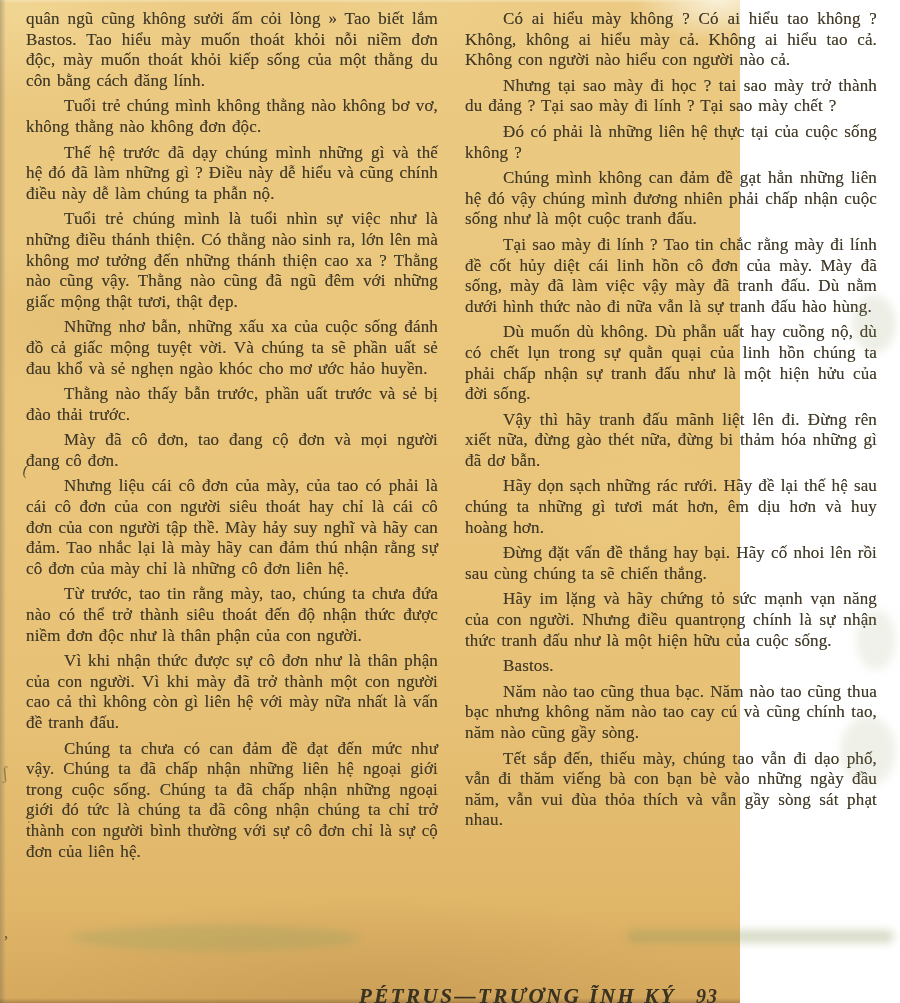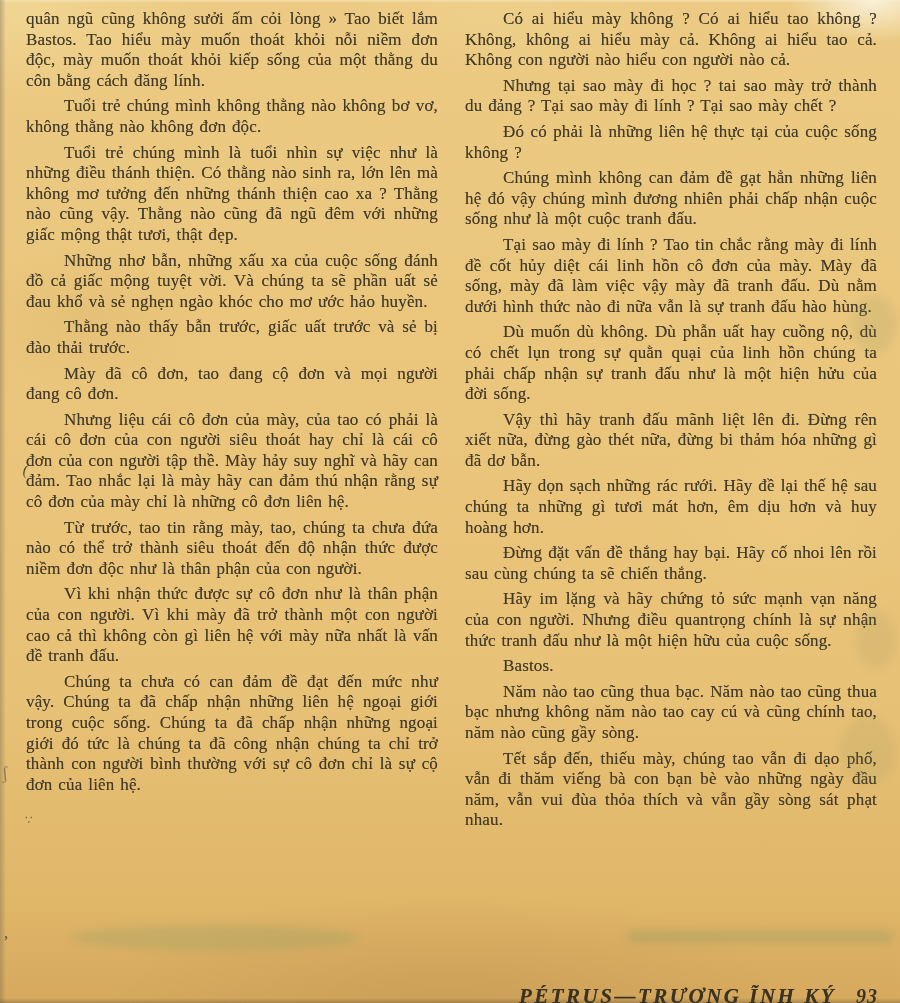--- a/index.html
+++ b/index.html
@@ -1,21 +1,21 @@
 <!DOCTYPE html>
 <html><head>
 <meta charset="utf-8">
 <style>
   html,body{margin:0;padding:0;}
   body{
     width:900px;height:1003px;overflow:hidden;
     font-family:"Liberation Serif","DejaVu Serif",serif;
   }
   .paper{
-    position:absolute;inset:0;width:900px;height:1003px;
+    position:absolute;inset:0;width:740px;height:1003px;
     background:
       radial-gradient(ellipse 120px 60px at 97% 0%, rgba(250,243,222,.95), rgba(250,243,222,0) 70%),
       radial-gradient(ellipse 260px 130px at 2% 1%, rgba(244,222,158,.55), rgba(244,222,158,0) 70%),
       radial-gradient(ellipse 200px 90px at 55% 1%, rgba(240,214,145,.45), rgba(240,214,145,0) 75%),
       radial-gradient(ellipse 170px 110px at 10% 32%, rgba(216,178,105,.30), rgba(216,178,105,0) 70%),
       radial-gradient(ellipse 220px 140px at 88% 52%, rgba(238,208,136,.35), rgba(238,208,136,0) 72%),
       radial-gradient(ellipse 240px 120px at 30% 78%, rgba(224,188,114,.28), rgba(224,188,114,0) 70%),
       radial-gradient(ellipse 480px 160px at 50% 101%, rgba(182,140,74,.38), rgba(182,140,74,0) 75%),
       linear-gradient(180deg,#ecca83 0%,#eac67c 38%,#e7c176 70%,#e0b669 90%,#d6a95e 100%);
   }
@@ -77,23 +77,24 @@
 
 <div class="paper">
   <div class="edge-top"></div>
   <div class="edge-left"></div>
   <div class="edge-bottom"></div>
 
   <div class="cols">
     <div class="col">
       <p class="continuation">quân ngũ cũng không sưởi ấm cỏi lòng » Tao biết lắm Bastos. Tao hiểu mày muốn thoát khỏi nỗi niềm đơn độc, mày muốn thoát khỏi kiếp sống của một thằng du côn bằng cách đăng lính.</p>
       <p>Tuổi trẻ chúng mình không thằng nào không bơ vơ, không thằng nào không đơn độc.</p>
+      <p>Thế hệ trước đã dạy chúng mình những gì và thế hệ đó đã làm những gì ? Điều này dễ hiểu và cũng chính điều này dễ làm chúng ta phẫn nộ.</p>
       <p>Tuổi trẻ chúng mình là tuổi nhìn sự việc như là những điều thánh thiện. Có thằng nào sinh ra, lớn lên mà không mơ tưởng đến những thánh thiện cao xa ? Thằng nào cũng vậy. Thằng nào cũng đã ngũ đêm với những giấc mộng thật tươi, thật đẹp.</p>
       <p>Những nhơ bẫn, những xấu xa của cuộc sống đánh đồ cả giấc mộng tuyệt vời. Và chúng ta sẽ phần uất sẻ đau khổ và sẻ nghẹn ngào khóc cho mơ ước hảo huyền.</p>
-      <p>Thằng nào thấy bẫn trước, giấc uất trước và sẻ bị đào thải trước.</p>
+      <p>Thằng nào thấy bẫn trước, phần uất trước và sẻ bị đào thải trước.</p>
       <p>Mày đã cô đơn, tao đang cộ đơn và mọi người đang cô đơn.</p>
       <p>Nhưng liệu cái cô đơn của mày, của tao có phải là cái cô đơn của con người siêu thoát hay chỉ là cái cô đơn của con người tập thề. Mày hảy suy nghĩ và hãy can đảm. Tao nhắc lại là mày hãy can đảm thú nhận rằng sự cô đơn của mày chỉ là những cô đơn liên hệ.</p>
       <p>Từ trước, tao tin rằng mày, tao, chúng ta chưa đứa nào có thể trở thành siêu thoát đến độ nhận thức được niềm đơn độc như là thân phận của con người.</p>
       <p>Vì khi nhận thức được sự cô đơn như là thân phận của con người. Vì khi mày đã trở thành một con người cao cả thì không còn gì liên hệ với mày nữa nhất là vấn đề tranh đấu.</p>
       <p>Chúng ta chưa có can đảm đề đạt đến mức như vậy. Chúng ta đã chấp nhận những liên hệ ngoại giới trong cuộc sống. Chúng ta đã chấp nhận những ngoại giới đó tức là chúng ta đã công nhận chúng ta chỉ trở thành con người bình thường với sự cô đơn chỉ là sự cộ đơn của liên hệ.</p>
     </div>
     <div class="col">
       <p>Có ai hiểu mày không ? Có ai hiểu tao không ? Không, không ai hiểu mày cả. Không ai hiểu tao cả. Không con người nào hiểu con người nào cả.</p>
       <p>Nhưng tại sao mày đi học ? tai sao mày trở thành du đảng ? Tại sao mày đi lính ? Tại sao mày chết ?</p>
       <p>Đó có phải là những liên hệ thực tại của cuộc sống không ?</p>

